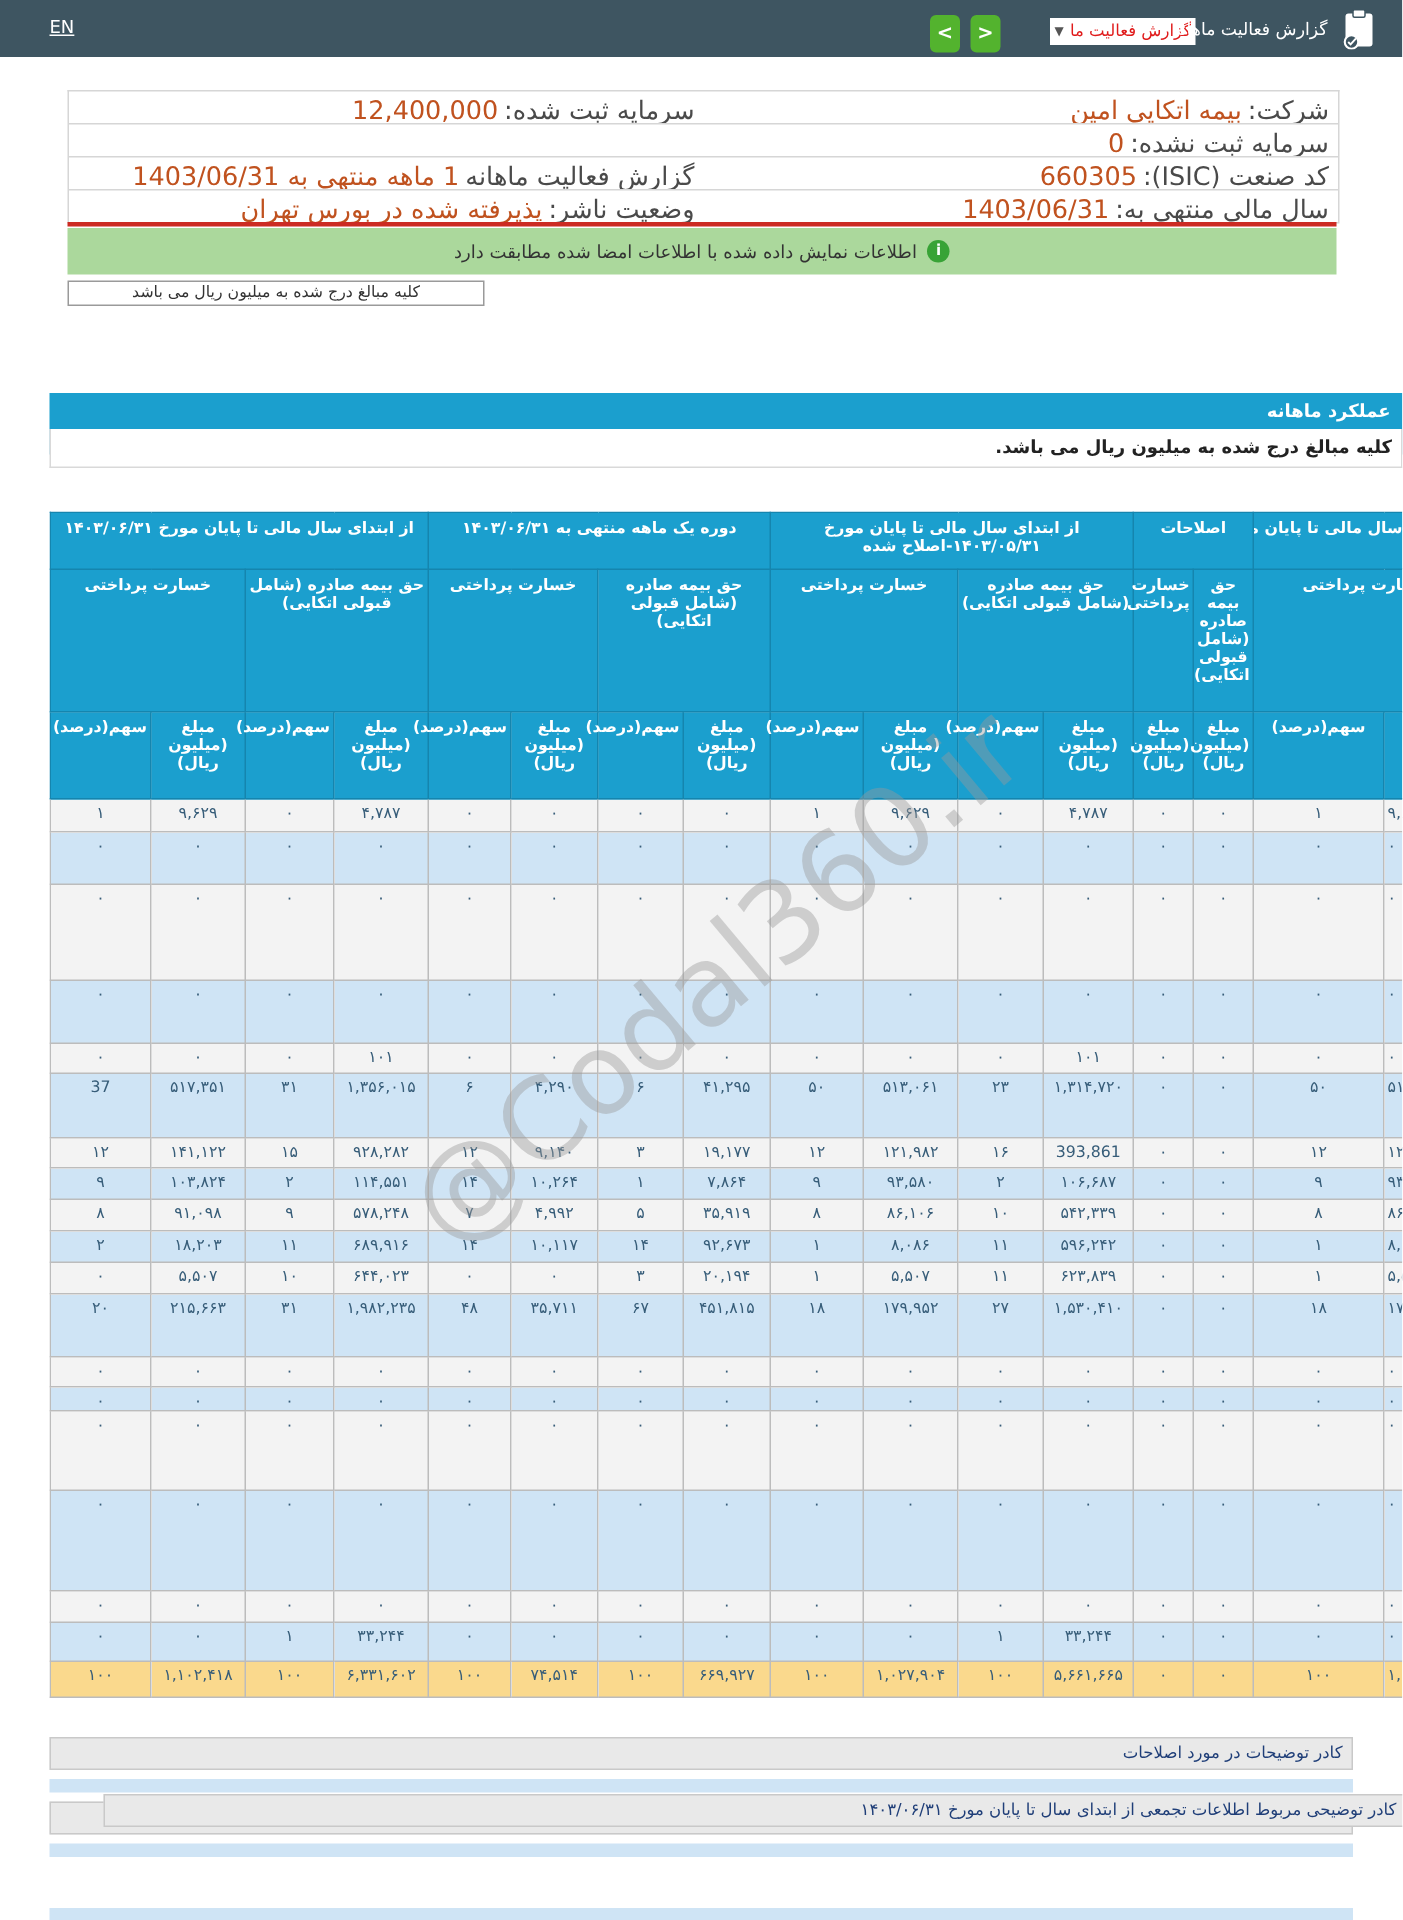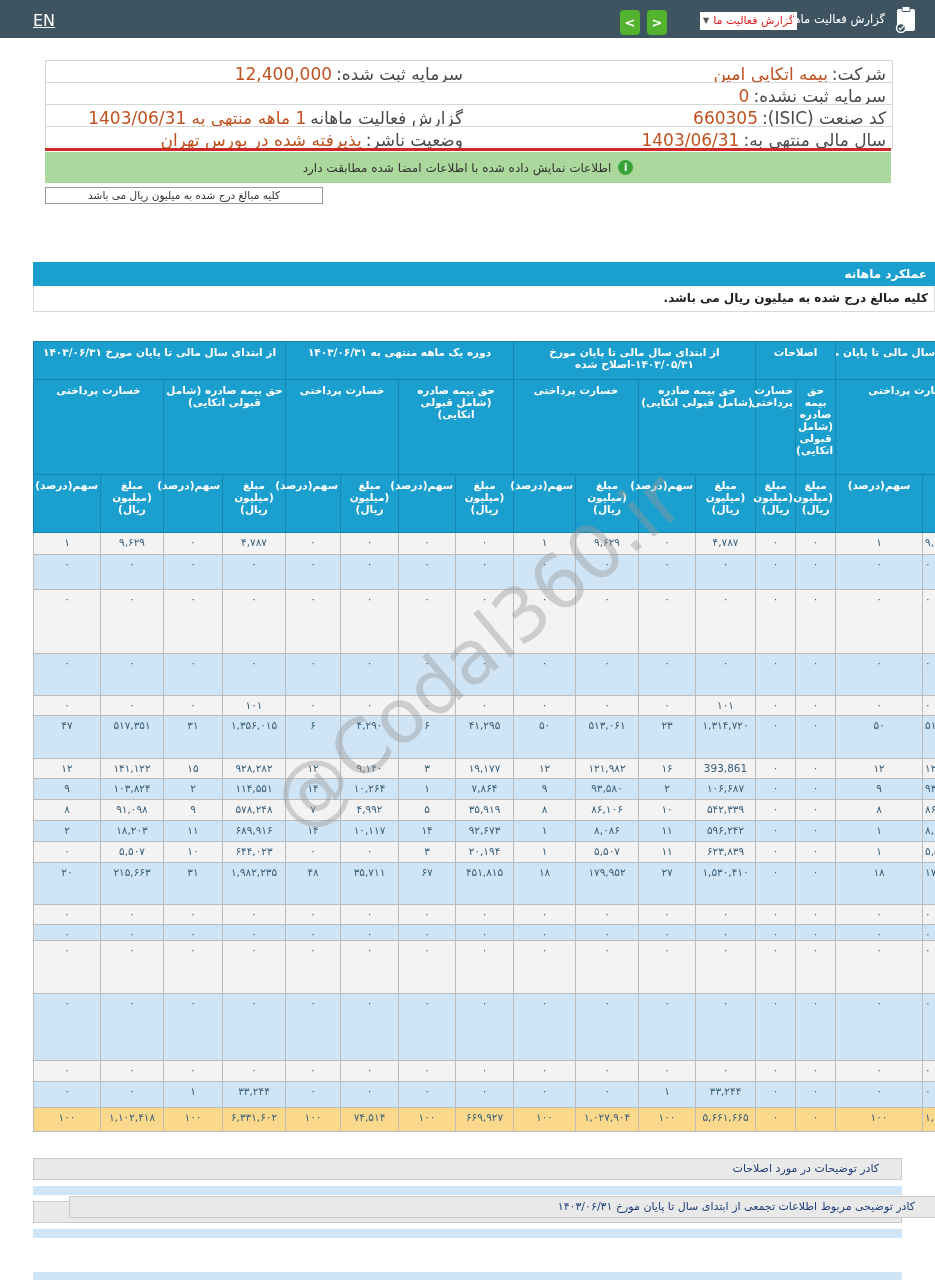--- a/index.html
+++ b/index.html
@@ -1,20 +1,20 @@
 <!DOCTYPE html>
 <html lang="fa"><head>
 <meta charset="utf-8">
 <style>
   html,body{margin:0;padding:0;background:#fff;}
   .page{position:relative;width:935px;height:1280px;overflow:hidden;background:#fff;
         font-family:"DejaVu Sans","Liberation Sans",sans-serif;}
   
   .topbar{position:absolute;top:0;left:0;width:935px;height:38px;background:#3e5561;}
-  .en-link{position:absolute;left:33px;top:11px;color:#fff;font-size:16px;text-decoration:underline;cursor:pointer;}
+  .en-link{position:absolute;left:33px;top:11px;color:#fff;font-size:12px;text-decoration:underline;cursor:pointer;}
   .navbtn{position:absolute;top:10px;width:20px;height:25px;background:#53b32e;border-radius:4px;color:#fff;
           text-align:center;line-height:25px;font-weight:bold;font-size:13px;cursor:pointer;}
   .nav-left{left:620px;}
   .nav-right{left:647px;}
   .report-select{position:absolute;left:700px;top:12px;width:97px;height:18px;background:#fff;cursor:pointer;}
   .sel-arrow{position:absolute;left:3px;top:4px;font-size:8px;color:#555;}
   .sel-text{position:absolute;right:3px;top:2px;max-width:80px;overflow:hidden;white-space:nowrap;
             direction:rtl;color:#e01b1b;font-size:11px;}
   .report-label{position:absolute;right:50px;top:12px;color:#fff;font-size:11.5px;direction:rtl;}
   .clipboard{position:absolute;right:18px;top:6px;}
@@ -46,21 +46,21 @@
      padding:3px 1px 0;overflow:hidden;}
   tr.light td{background:#f3f3f3;}
   tr.blue td{background:#cfe4f5;}
   tr.total td{background:#fad98d;}
   .g5title{text-align:left;white-space:nowrap;overflow:hidden;direction:rtl;}
   .c16{text-align:left;padding-left:2px;white-space:nowrap;}
   .wm{position:absolute;left:255px;top:780px;transform:rotate(-40deg);transform-origin:0 0;font-size:75px;
       color:#9a9a9a;opacity:.42;z-index:6;pointer-events:none;white-space:nowrap;}
   
   .cbox-h{position:absolute;left:33px;width:869px;height:22px;background:#e9e9e9;border:1px solid #c9c9c9;
-          box-sizing:border-box;direction:rtl;font-size:11px;color:#1f3e78;padding-right:22px;line-height:20px;
+          box-sizing:border-box;direction:rtl;font-size:11px;color:#1f3e78;padding-right:6px;line-height:20px;
           white-space:nowrap;overflow:hidden;}
   .cbox-strip{position:absolute;left:33px;width:869px;height:9px;background:#cfe4f5;}
 </style>
 </head>
 <body>
 
 <div class="page">
 
   <div class="topbar">
     <a class="en-link">EN</a>
@@ -254,21 +254,21 @@
             <td>۰</td>
             <td>۰</td>
             <td>۰</td>
             <td>۱۰۱</td>
             <td>۰</td>
             <td>۰</td>
             <td>۰</td>
             <td class="c16">۰</td>
           </tr>
           <tr class="blue" style="height: 43px;">
-            <td>۴۷</td>
+            <td>37</td>
             <td>۵۱۷,۳۵۱</td>
             <td>۳۱</td>
             <td>۱,۳۵۶,۰۱۵</td>
             <td>۶</td>
             <td>۴,۲۹۰</td>
             <td>۶</td>
             <td>۴۱,۲۹۵</td>
             <td>۵۰</td>
             <td>۵۱۳,۰۶۱</td>
             <td>۲۳</td>

